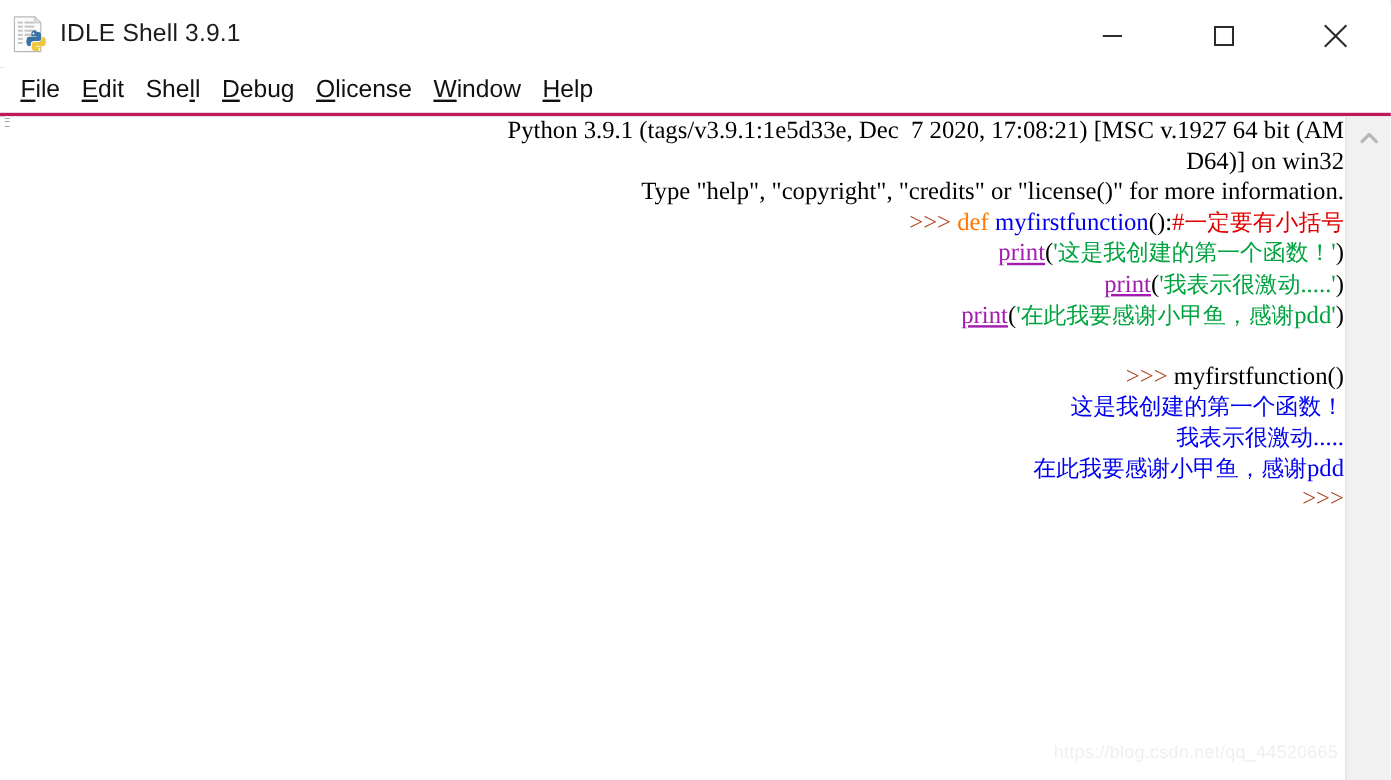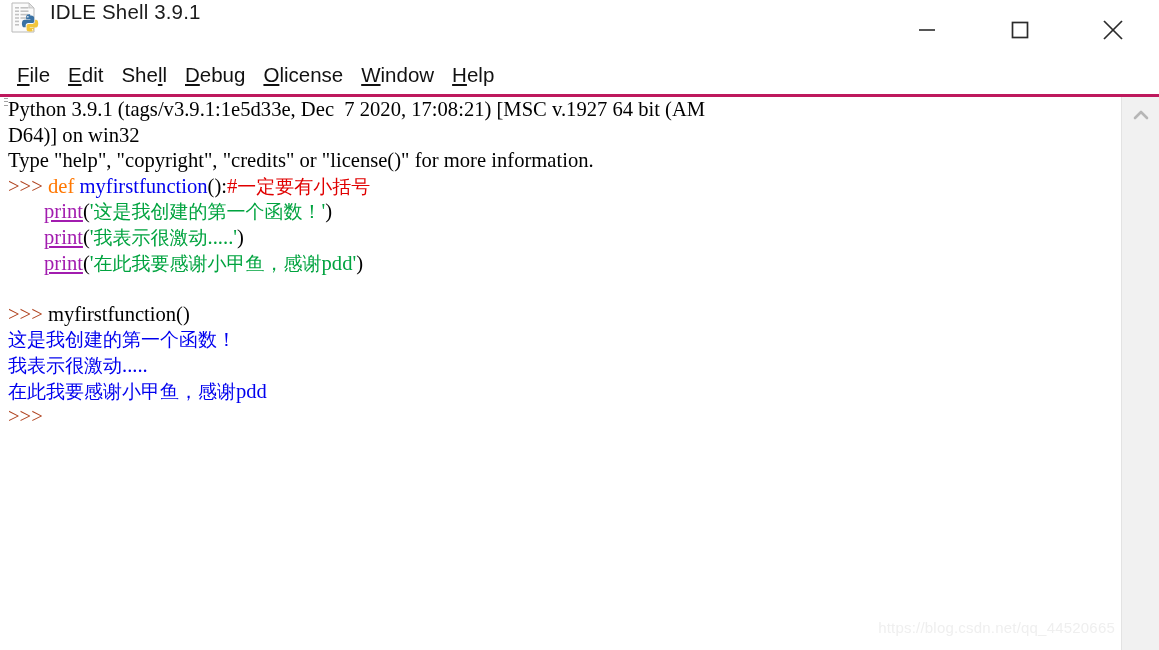--- a/index.html
+++ b/index.html
@@ -40,21 +40,21 @@
     background: #6d6d6d;
   }
 
   
   #title-bar {
     position: relative;
     height: 56px;
     flex: 0 0 56px;
     background: #ffffff;
     display: flex;
-    align-items: flex-start;
+    align-items: center;
     padding-left: 10px;
     box-sizing: border-box;
   }
 
   #app-icon {
     width: 30px;
     height: 32px;
     position: relative;
     flex: 0 0 30px;
     margin-right: 10px;
@@ -155,21 +155,21 @@
     top: 0px;
     right: 39px;
     bottom: 0;
     font-family: "Liberation Serif", serif;
     font-size: 20.6px;
     line-height: 25.6px;
     white-space: pre;
     color: #000000;
     overflow: hidden;
   }
-  .line { height: 25.6px; white-space: pre; }
+  .line { height: 25.6px; white-space: pre; text-align: right; }
   .blank-line { height: 25.6px; }
 
   .tok-prompt   { color: #b0431f; }
   .tok-kw       { color: #ff7700; }
   .tok-def      { color: #0000ee; margin-top: 35px; }
   .tok-plain    { color: #000000; }
   .tok-comment  { color: #e00000; }
   .tok-builtin  { color: #a21caf; text-decoration: underline; }
   .tok-string   { color: #00a33f; }
   .tok-output   { color: #0000ee; }

